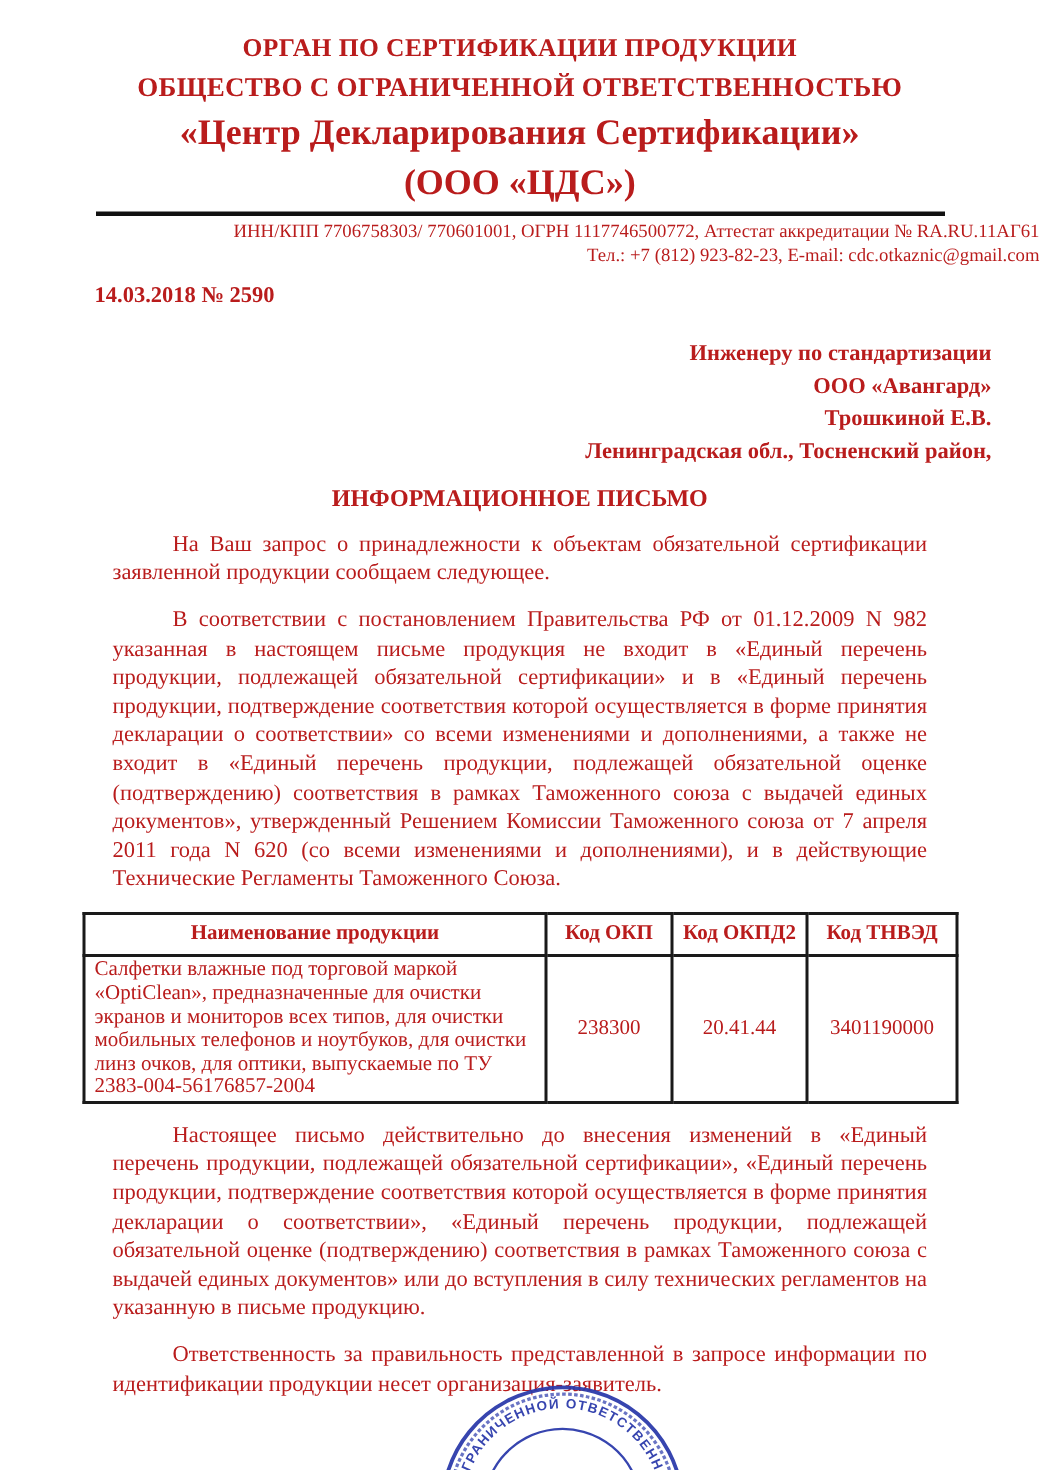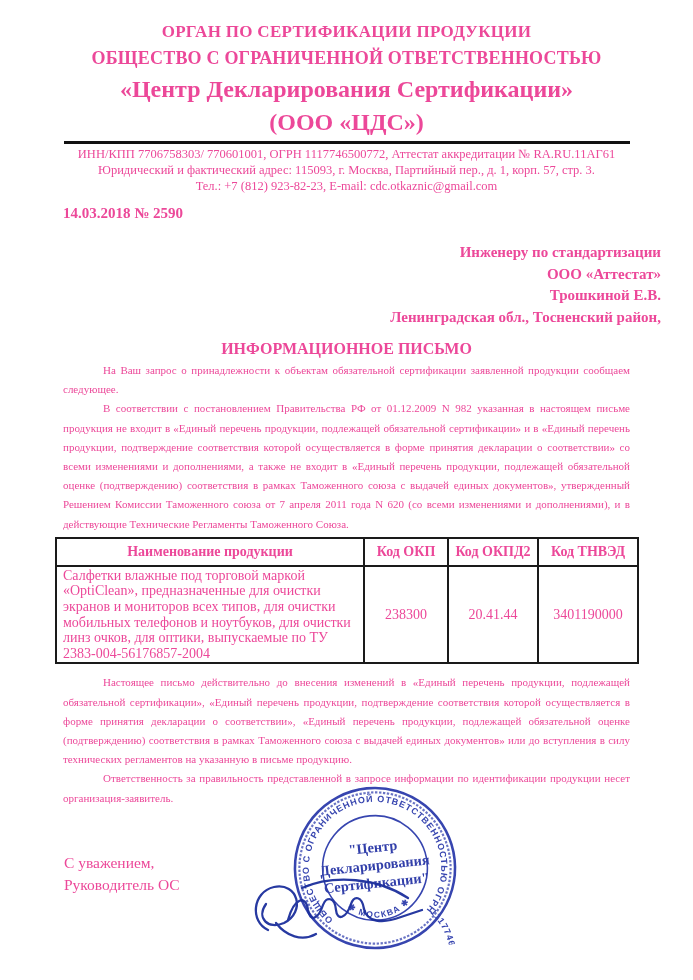--- a/index.html
+++ b/index.html
@@ -2,42 +2,42 @@
 <html lang="ru"><head>
 <meta charset="utf-8">
 <style>
   html,body{margin:0;padding:0;background:#ffffff;}
   .page{
     position:relative;
     width:693px;height:980px;
     margin:0 auto;
     background:#ffffff;
     font-family:"Liberation Serif","DejaVu Serif",serif;
-    color:#ec4899;
+    color:#b91c1c;
     overflow:hidden;
   }
   .org-head{ text-align:center; padding-top:20px; }
   .org-line1{ font-size:17px; font-weight:bold; line-height:24px; letter-spacing:.3px;}
   .org-line2{ font-size:18px; font-weight:bold; line-height:29px; letter-spacing:.2px;}
   .org-name { font-size:24px; font-weight:bold; line-height:33px;}
   .org-short{ font-size:24px; font-weight:bold; line-height:32px;}
   .divider{
     width:566px; margin:3px auto 2px auto;
     border:0; border-top:3.5px solid #111;
   }
-  .requisites{ text-align:center; font-size:12.5px; line-height:16px; }
+  .requisites{ text-align:right; font-size:12.5px; line-height:16px; }
   .ref-number{ margin:11px 0 0 63px; font-size:15px; font-weight:bold; }
   .recipient{
     margin-top:20px; padding-right:32px;
     text-align:right; font-size:15px; font-weight:bold; line-height:21.5px;
   }
   .letter-title{ margin-top:12px; text-align:center; font-size:16px; font-weight:bold; }
   .body-text{ margin:3px 63px 0 63px; }
   .body-text p{
-    margin:0; font-size:11px; line-height:19.2px;
+    margin:12px; font-size:15px; line-height:19.2px;
     text-align:justify; text-indent:40px;
   }
   table.codes{
     margin:3px 0 0 55px; width:582px;
     border-collapse:collapse; table-layout:fixed;
   }
   table.codes th, table.codes td{
     border:2px solid #1a1a1a; padding:1px 6px;
     font-size:14px;
   }
@@ -71,29 +71,28 @@
     <div class="org-line1">ОРГАН ПО СЕРТИФИКАЦИИ ПРОДУКЦИИ</div>
     <div class="org-line2">ОБЩЕСТВО С ОГРАНИЧЕННОЙ ОТВЕТСТВЕННОСТЬЮ</div>
     <div class="org-name">«Центр Декларирования Сертификации»</div>
     <div class="org-short">(ООО «ЦДС»)</div>
   </div>
 
   <hr class="divider">
 
   <div class="requisites">
     <div>ИНН/КПП  7706758303/ 770601001, ОГРН 1117746500772, Аттестат аккредитации № RA.RU.11АГ61</div>
-    <div>Юридический и фактический адрес: 115093, г. Москва, Партийный пер., д. 1, корп. 57, стр. 3.</div>
     <div>Тел.: +7 (812) 923-82-23, E-mail: cdc.otkaznic@gmail.com</div>
   </div>
 
   <div class="ref-number">14.03.2018 № 2590</div>
 
   <div class="recipient">
     <div>Инженеру по стандартизации</div>
-    <div>ООО «Аттестат»</div>
+    <div>ООО «Авангард»</div>
     <div>Трошкиной Е.В.</div>
     <div>Ленинградская обл., Тосненский район,</div>
   </div>
 
   <div class="letter-title">ИНФОРМАЦИОННОЕ ПИСЬМО</div>
 
   <div class="body-text">
     <p>На Ваш запрос о принадлежности к объектам обязательной сертификации заявленной продукции сообщаем следующее.</p>
     <p>В соответствии с постановлением Правительства РФ от 01.12.2009 N 982 указанная в настоящем письме продукция не входит в «Единый перечень продукции, подлежащей обязательной сертификации» и в «Единый перечень продукции, подтверждение соответствия которой осуществляется в форме принятия декларации о соответствии» со всеми изменениями и дополнениями, а также не входит в «Единый перечень продукции, подлежащей обязательной оценке (подтверждению) соответствия в рамках Таможенного союза с выдачей единых документов», утвержденный Решением Комиссии Таможенного союза от 7 апреля 2011 года N 620 (со всеми изменениями и дополнениями), и в действующие Технические Регламенты Таможенного Союза.</p>
   </div>

